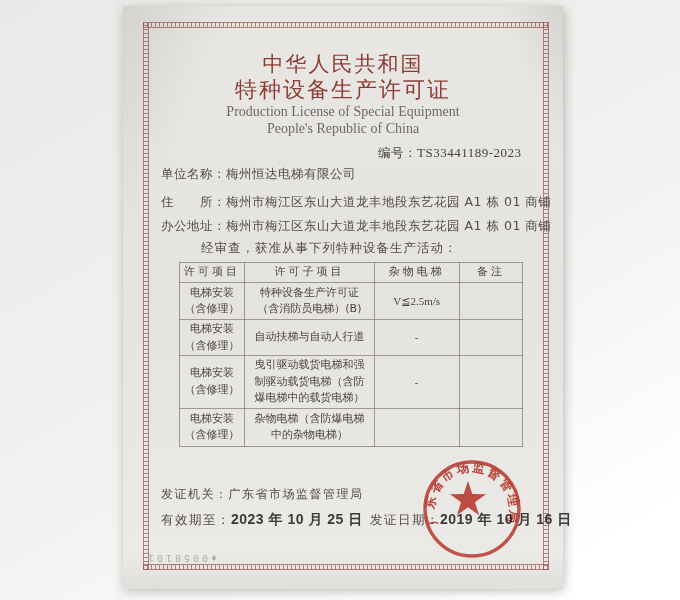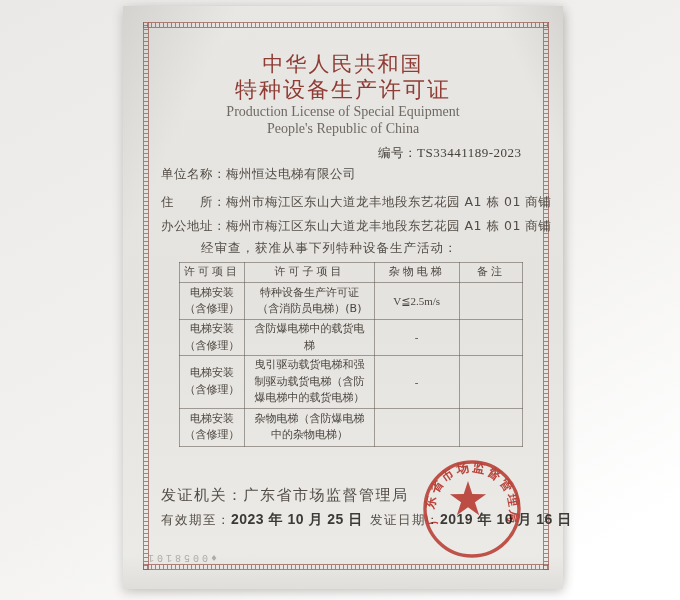--- a/index.html
+++ b/index.html
@@ -61,21 +61,21 @@
   table.lic td,table.lic th{
     border:1px solid rgba(96,89,80,.55);
     font-size:11px;color:#4c463f;font-weight:normal;
     text-align:center;vertical-align:middle;padding:1px 4px;line-height:1.5;
   }
   table.lic th{letter-spacing:3px;}
   .c1{width:65px;} .c2{width:129px;} .c3{width:85px;} .c4{width:63px;}
   .rh{height:20px;} .r1{height:37px;} .r2{height:34px;} .r3{height:52px;} .r4{height:38px;}
   .param{font-family:"Liberation Serif","DejaVu Serif",serif;font-size:11.5px;}
 
-  .issuer-line{top:480px;left:38px;font-size:15px;color:var(--ink);letter-spacing:1.5px;}
+  .issuer-line{top:480px;left:38px;font-size:12px;color:var(--ink);letter-spacing:1.5px;}
   .date-line{top:505px;font-size:12.5px;color:var(--ink);letter-spacing:1.5px;white-space:nowrap;}
   .valid{left:38px;} .issue{left:247px;}
   .date-val{font-family:"Liberation Sans",sans-serif;font-weight:bold;color:#3d3a36;font-size:14px;letter-spacing:.5px;}
 
   .seal{position:absolute;left:297px;top:451px;width:104px;height:104px;
         mix-blend-mode:multiply;opacity:.9;}
   .stamp-serial{
     top:546px;left:22px;font-family:"Liberation Mono","DejaVu Sans Mono",monospace;
     font-size:10px;letter-spacing:3px;color:rgba(125,122,117,.55);
     transform:rotate(180deg);
@@ -134,21 +134,21 @@
             </td>
         <td>特种设备生产许可证（含消防员电梯）(B)</td>
         <td class="param">V≦2.5m/s</td>
         <td></td>
       </tr>
       <tr class="r2">
         <td>
               <div>电梯安装</div>
               <div>（含修理）</div>
             </td>
-        <td>含防爆电梯中的载货电梯</td>
+        <td>自动扶梯与自动人行道</td>
         <td class="param">-</td>
         <td></td>
       </tr>
       <tr class="r3">
         <td>
               <div>电梯安装</div>
               <div>（含修理）</div>
             </td>
         <td>曳引驱动载货电梯和强制驱动载货电梯（含防爆电梯中的载货电梯）</td>
         <td class="param">-</td>

